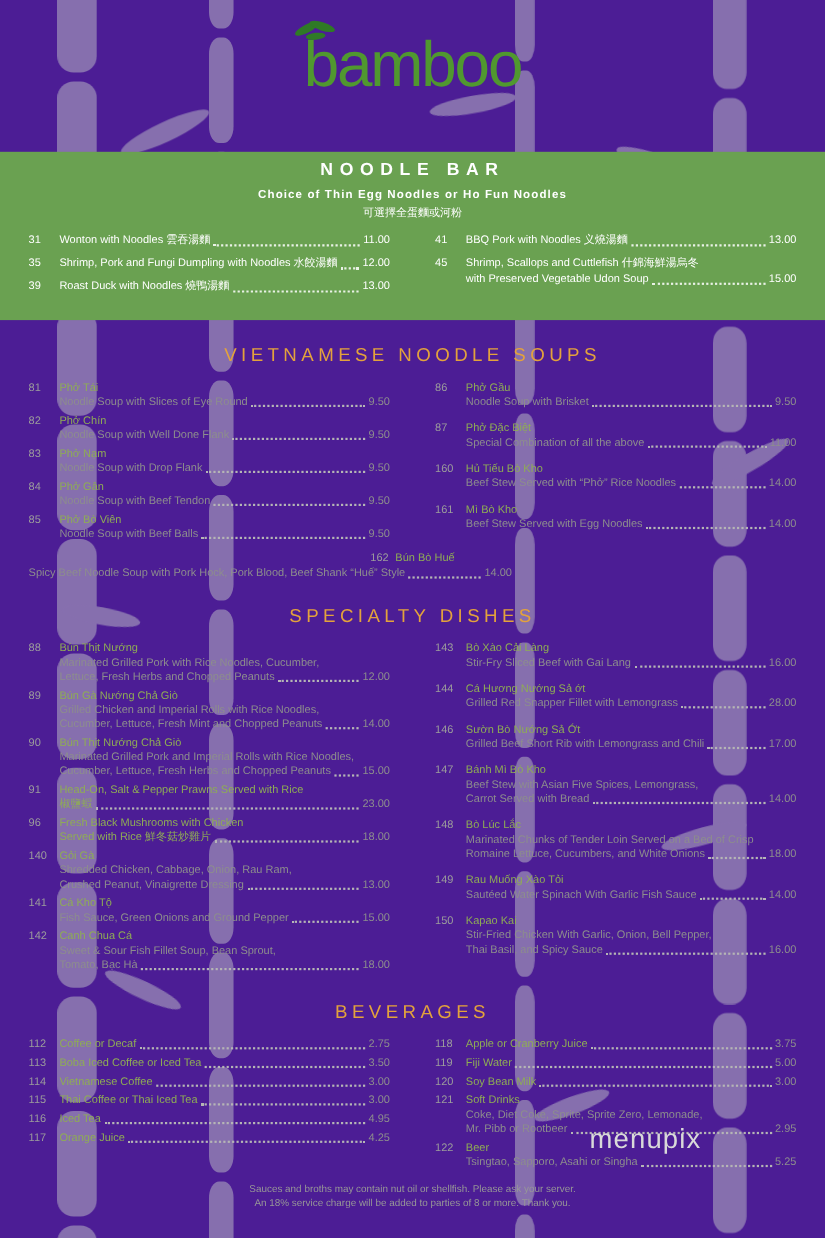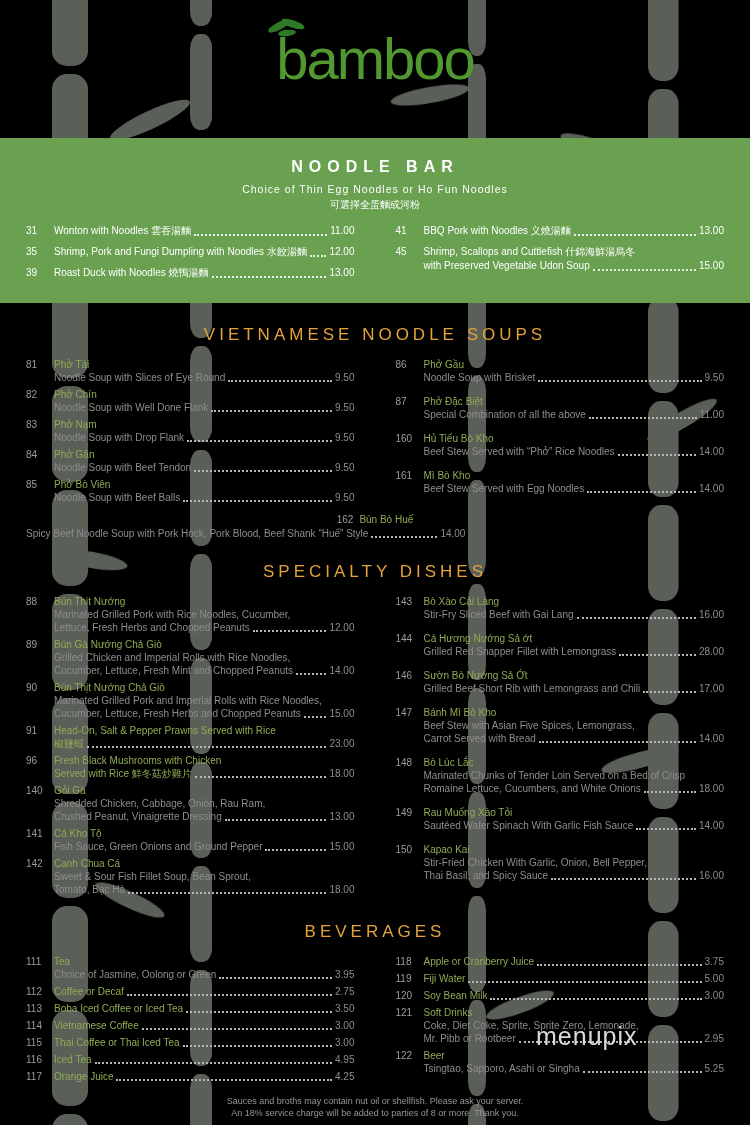--- a/index.html
+++ b/index.html
@@ -1,33 +1,33 @@
 <!DOCTYPE html>
 <html style="--banner: #6aa151; --orange: #e3a23c; --name: #8fac55; --logo: #50982f; --desc: #8d8d8d;"><head>
 <meta charset="utf-8">
 <style>
   :root{
     --banner:#6aa151; --orange:#e3a23c; --name:#8fac55;
     --desc:#8d8d8d; --num:#9c9c9c; --logo:#50982f;
   }
   *{box-sizing:border-box}
   body{margin:0;background:#ffffff}
-  .page{width:750px;height:1125px;position:relative;overflow:hidden;background:#000000;
+  .page{width:750px;height:1125px;position:relative;overflow:hidden;background:#4c1d95;
         font-family:"Liberation Sans",sans-serif}
   .bg{position:absolute;left:0;top:0;z-index:0}
   .content{position:relative;z-index:1}
 
   .logo-wrap{text-align:center;padding-top:30px}
   .logo{display:inline-block;position:relative}
   .logo-text{font-size:58px;line-height:1;color:var(--logo);letter-spacing:-2px}
   .logo-leaves{position:absolute;left:-10px;top:-13px}
 
-  .nb{background:var(--banner);margin-top:50px;padding:20px 26px 16px;color:#fff}
+  .nb{background:var(--banner);margin-top:50px;padding:8px 26px 16px;color:#fff}
   .nb-title{text-align:center;font-size:16px;font-weight:bold;letter-spacing:6px;margin:0 0 7px}
-  .nb-sub{text-align:center;font-size:10.5px;font-weight:normal;letter-spacing:1px;margin-bottom:3px}
+  .nb-sub{text-align:center;font-size:10.5px;font-weight:bold;letter-spacing:1px;margin-bottom:3px}
   .nb-cn{text-align:center;font-size:10px;margin-bottom:12px}
 
   .cols{display:flex;gap:41px}
   .col{flex:1;min-width:0}
   .sec{padding:0 26px}
   .sec-title{text-align:center;color:var(--orange);font-size:17px;font-weight:normal;
              letter-spacing:4px;margin:22px 0 13px}
 
   .item{display:flex;margin-bottom:4px;font-size:10px;line-height:13px}
   .num{flex:0 0 28px;color:var(--num)}
@@ -543,33 +543,20 @@
             </div>
           </div>
       </div>
     </section>
 
     <section class="sec sec-bev">
       <h2 class="sec-title">BEVERAGES</h2>
       <div class="cols">
         <div class="col col-left">
             <div class="item">
-              <div class="num">111</div>
-              <div class="ibody">
-                <div class="line name">
-                  <span class="t">Tea</span>
-                </div>
-                <div class="line desc">
-                  <span class="t">Choice of Jasmine, Oolong or Green</span>
-                  <span class="dots"></span>
-                  <span class="price">3.95</span>
-                </div>
-              </div>
-            </div>
-            <div class="item">
               <div class="num">112</div>
               <div class="ibody">
                 <div class="line name">
                   <span class="t">Coffee or Decaf</span>
                   <span class="dots"></span>
                   <span class="price">2.75</span>
                 </div>
               </div>
             </div>
             <div class="item">

